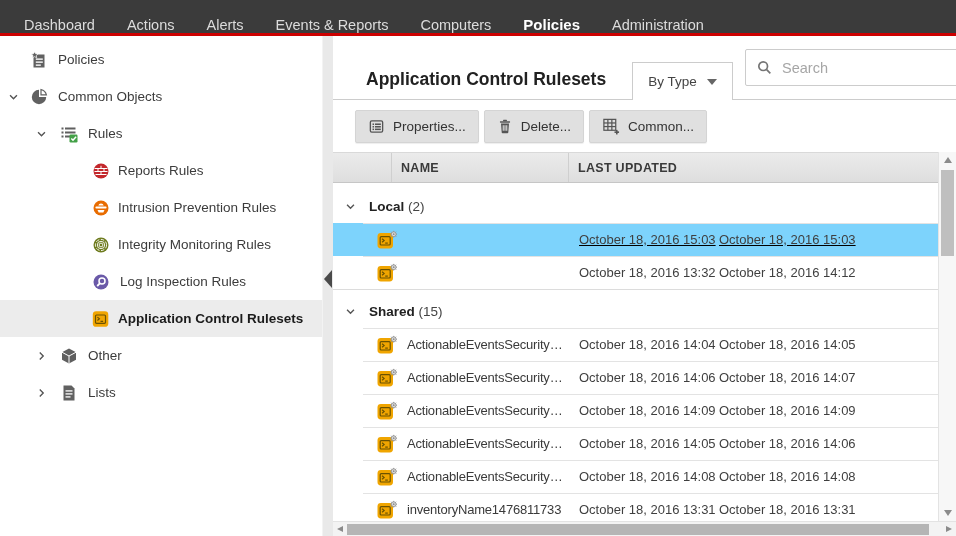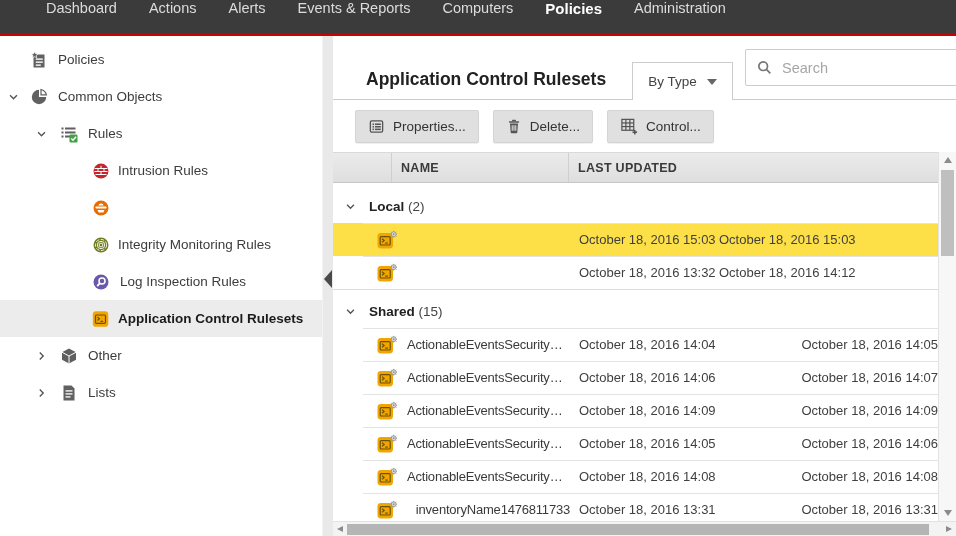--- a/index.html
+++ b/index.html
@@ -1,19 +1,19 @@
 <!DOCTYPE html>
 <html><head>
 <meta charset="utf-8">
 <style>
   * { margin:0; padding:0; box-sizing:border-box; font-family:"Liberation Sans", sans-serif; }
   html,body { width:956px; height:536px; overflow:hidden; background:#fff; }
 
   
-  .topnav { height:33px; background:#3b3b3b; display:flex; align-items:flex-start; padding-left:30px; }
+  .topnav { height:33px; background:#3b3b3b; display:flex; align-items:flex-end; padding-left:8px; }
   .nav-item { color:#dcdcdc; font-size:14.5px; padding:0 16px; cursor:pointer; white-space:nowrap; }
   .nav-item.active { color:#fff; font-weight:bold; font-size:15px; }
   .redline { height:3px; background:#cc0000; }
 
   
   .content { display:flex; height:500px; position:relative; }
   .sidebar { width:322px; background:#fff; padding-top:5px; }
   .splitter { width:11px; background:#e9e9e9; border-left:1px solid #f3f3f3; position:relative; cursor:col-resize; }
   .collapse-handle { position:absolute; left:1px; top:234px; width:0; height:0;
       border-top:9px solid transparent; border-bottom:9px solid transparent; border-right:8px solid #4a4a4a; }
@@ -31,42 +31,42 @@
   .page-title { position:absolute; left:33px; bottom:9px; font-size:17.5px; font-weight:bold; color:#212121; white-space:nowrap; }
   .view-tab { position:absolute; left:299px; bottom:-1px; height:38px; width:101px; background:#fff;
       border:1px solid #ccc; border-bottom:none; display:flex; align-items:center; justify-content:center;
       gap:10px; font-size:13.5px; color:#444; cursor:pointer; z-index:2; }
   .search-box { position:absolute; left:412px; top:13px; width:232px; height:37px; border:1px solid #ccc;
       border-radius:2px; background:#fff; display:flex; align-items:center; padding:0 10px; gap:9px; }
   .search-box input { border:none; outline:none; flex:1; font-size:14.5px; color:#444; background:transparent; }
   .search-box input::placeholder { color:#a6a6a6; }
 
   
-  .toolbar { height:52px; display:flex; align-items:center; padding-left:22px; gap:14px; }
+  .toolbar { height:52px; display:flex; align-items:center; padding-left:22px; gap:5px; }
   .tbtn { height:33px; background:#e0e0e0; border:1px solid #d4d4d4; border-radius:2px; display:flex;
       align-items:center; padding:0 12px; gap:8px; font-size:13.5px; color:#333; cursor:pointer;
       box-shadow:0 1px 1px rgba(0,0,0,.07); white-space:nowrap; }
 
   
   .table-wrap { flex:1; position:relative; overflow:hidden; }
   .table-header { display:flex; align-items:center; height:31px; margin-right:18px;
       background:linear-gradient(#ebebeb,#dedede); border-top:1px solid #d9d9d9; border-bottom:1px solid #c6c6c6;
       font-size:12.5px; font-weight:bold; color:#3a3a3a; letter-spacing:.3px; }
   .hc { height:100%; display:flex; align-items:center; padding-left:9px; }
   .hc0 { width:58px; } .hc1 { width:177px; border-left:1px solid #cfcfcf; }
   .hc2 { width:140px; border-left:1px solid #cfcfcf; } .hc3 { flex:1; border-left:1px solid #cfcfcf; }
 
   .table-body { position:absolute; top:31px; left:0; right:18px; bottom:15px; overflow:hidden; padding-top:7px; }
   .group { border-bottom:1px solid #dcdcdc; }
-  .group.later { margin-top:5px;text-align:right; }
+  .group.later { margin-top:5px; }
   .group-row { height:33px; display:flex; align-items:center; padding-left:12px; gap:13px; font-size:13.5px; color:#222; cursor:pointer; }
   .glabel b { font-weight:bold; } .gcount { font-weight:normal; color:#444; }
   .grow { height:33px; display:flex; align-items:center; position:relative; cursor:pointer; }
   .grow::before { content:""; position:absolute; left:30px; right:0; top:0; height:1px; background:#e3e3e3; }
-  .grow.shaded { background:#fde047; }
+  .grow.shaded { background:#7dd3fc;text-decoration:underline; }
   .row-icon { margin-left:44px; width:21px; height:19px; flex:none; }
   .rname { margin-left:9px; width:163px; font-size:13px; letter-spacing:-.2px; color:#3a3a3a;
       white-space:nowrap; overflow:hidden; text-overflow:ellipsis; }
   .redacted-blob { width:108px; height:14px; border-radius:3px; background:#a9a9a9; filter:blur(3px); opacity:.7; }
   .rdate { width:140px; padding-left:9px; font-size:13px; color:#3f3f3f; white-space:nowrap; }
   .rdate.last { flex:1; }
 
   
   .vscroll { position:absolute; top:0; right:0; bottom:15px; width:18px; background:#f7f7f7; border-left:1px solid #e3e3e3; }
   .vthumb { position:absolute; top:18px; left:2px; right:2px; height:86px; background:#bfbfbf; }
@@ -150,31 +150,32 @@
               <line x1="2.5" y1="6.5" x2="15.5" y2="6.5"></line>
               <line x1="2.5" y1="9.5" x2="15.5" y2="9.5"></line>
               <line x1="3.5" y1="12.5" x2="14.5" y2="12.5"></line>
               <line x1="9" y1="3.8" x2="9" y2="6.5"></line>
               <line x1="6" y1="6.5" x2="6" y2="9.5"></line>
               <line x1="12" y1="6.5" x2="12" y2="9.5"></line>
               <line x1="9" y1="9.5" x2="9" y2="12.5"></line>
             </g>
           </svg>
         </span>
-        <span class="tlabel" style="padding-left:118px">Intrusion Rules</span>
+        <span class="tlabel" style="padding-left:118px">Reports Rules</span>
       </div>
       <div class="tree-item">
         <span class="abs icn" style="left:92px">
           <svg width="18" height="18" viewBox="0 0 18 18">
             <circle cx="9" cy="9" r="7.5" fill="#e86c00"></circle>
             <path d="M6.3 6.5 a2.8 2.8 0 0 1 5.4 0 z" fill="#fff"></path>
             <rect x="3.4" y="7.6" width="11.2" height="1.9" rx=".9" fill="#fff"></rect>
             <path d="M5.5 11 h7 l-1.2 2.4 h-4.6 z" fill="#fff"></path>
           </svg>
         </span>
+        <span class="tlabel" style="padding-left:118px">Intrusion Prevention Rules</span>
       </div>
       <div class="tree-item">
         <span class="abs icn" style="left:92px">
           <svg width="18" height="18" viewBox="0 0 18 18">
             <circle cx="9" cy="9" r="7.5" fill="#6e7b1e"></circle>
             <circle cx="9" cy="9" r="5.6" fill="none" stroke="#fff" stroke-width=".9" stroke-dasharray="3.5 1.6"></circle>
             <circle cx="9" cy="9" r="3.7" fill="none" stroke="#fff" stroke-width=".9"></circle>
             <circle cx="9" cy="9" r="1.9" fill="none" stroke="#fff" stroke-width=".9"></circle>
           </svg>
         </span>
@@ -303,21 +304,21 @@
                 <line x1="10.4" y1="2.5" x2="10.4" y2="14"></line>
                 <line x1="2" y1="6.3" x2="14.5" y2="6.3"></line>
                 <line x1="2" y1="10.1" x2="14.5" y2="10.1"></line>
               </g>
               <g stroke="#555" stroke-width="1.7">
                 <line x1="13.2" y1="16" x2="18" y2="16"></line>
                 <line x1="15.6" y1="13.6" x2="15.6" y2="18.4"></line>
               </g>
             </svg>
           </span>
-          <span>Control...</span>
+          <span>Common...</span>
         </button>
       </div>
 
     <div class="table-wrap">
       <div class="table-header" id="table-header">
           <div class="hc hc0"></div>
           <div class="hc hc1">NAME</div>
           <div class="hc hc3">LAST UPDATED</div>
         </div>
       <div class="table-body" id="table-body">

